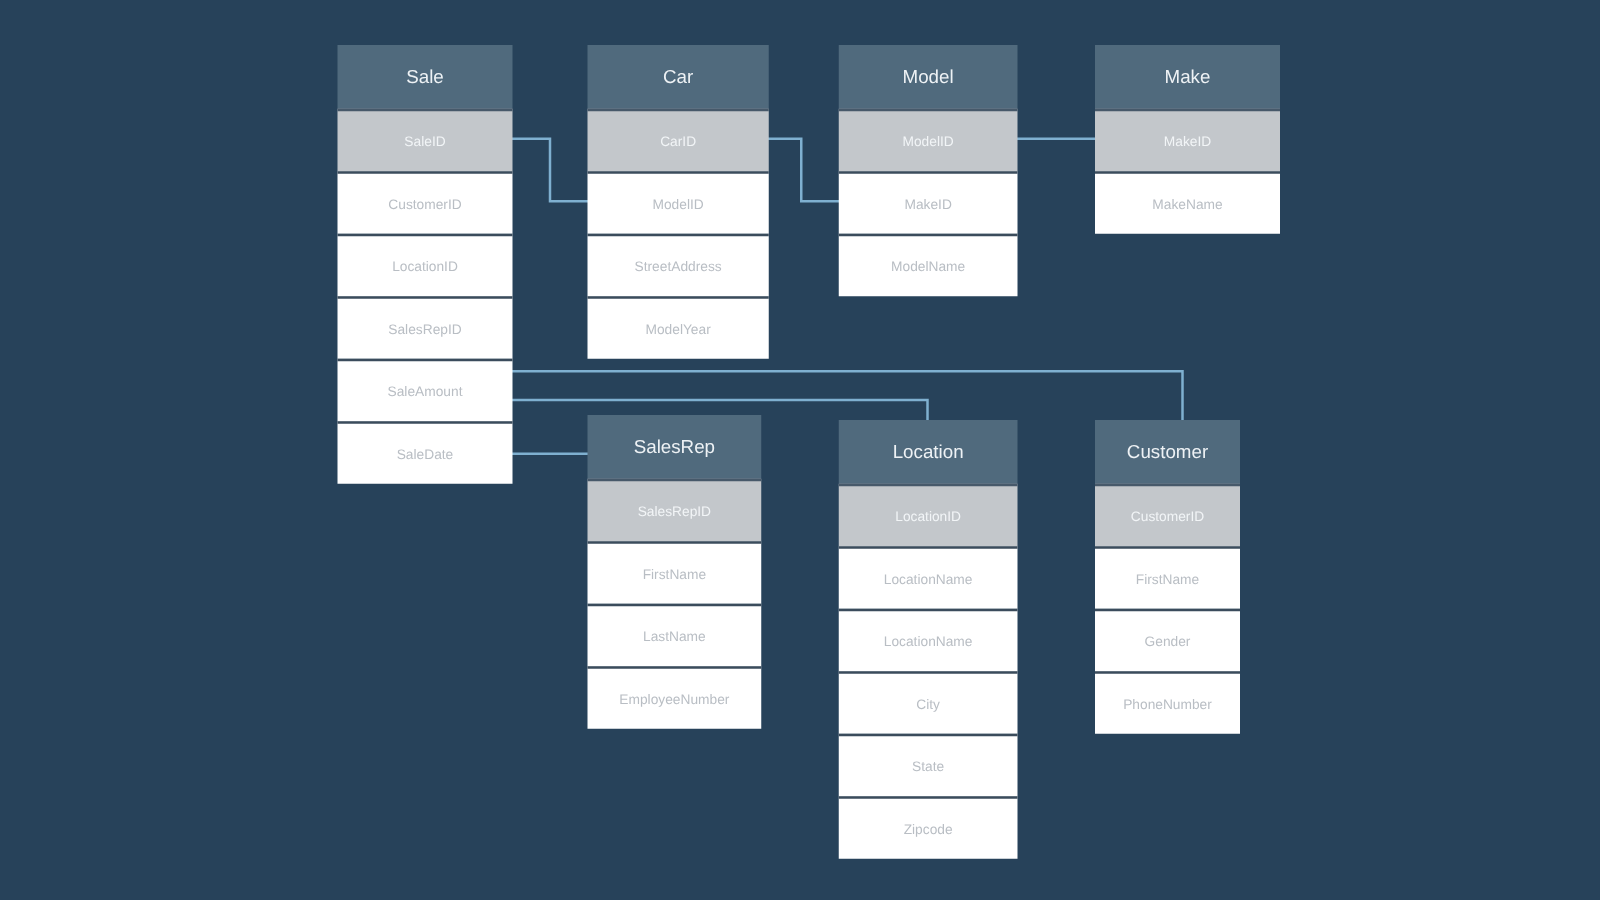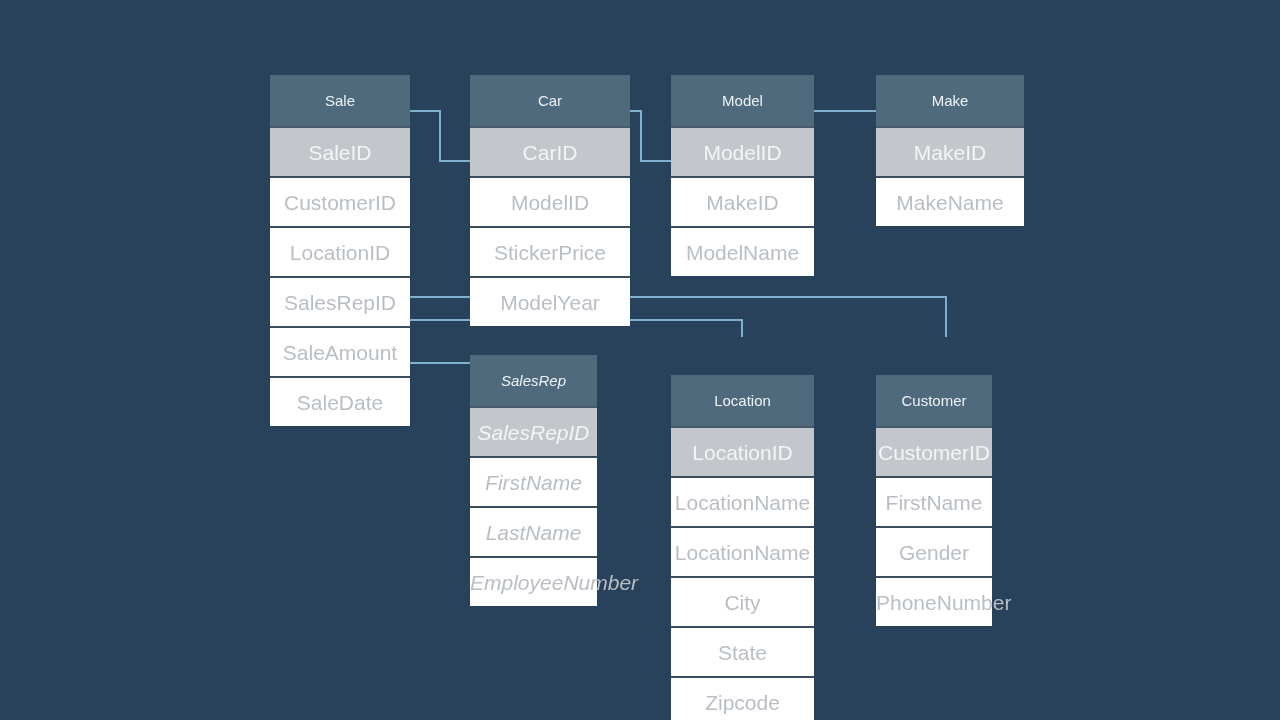--- a/index.html
+++ b/index.html
@@ -25,36 +25,35 @@
     position: absolute;
     left: 0; top: 0;
     width: 1280px;
     height: 720px;
     pointer-events: none;
     z-index: 1;
   }
   .entity {
     position: absolute;
     z-index: 2;
-    margin-top: 39px;
   }
   .entity-header {
     height: 51px;
     line-height: 51px;
     text-align: center;
     color: #eef2f5;
     font-size: 15px;
     background: #506a7d;
     box-sizing: border-box;
   }
   .attr {
     height: 50px;
     line-height: 50px;
     text-align: center;
-    font-size: 21px;
+    font-size: 11px;
     background: #ffffff;
     color: #b9bec4;
     box-sizing: border-box;
     border-top: 2px solid #3b4c5c;
   }
   .attr.pk {
     background: #c3c7cb;
     color: #f2f5f7;
     border-top: 2px solid #47596a;
   }
@@ -74,39 +73,39 @@
   <div id="entities">
       <div class="entity" style="left: 270px; top: 36px; width: 140px;">
         <div class="entity-header">Sale</div>
         <div class="attr pk">SaleID</div>
         <div class="attr">CustomerID</div>
         <div class="attr">LocationID</div>
         <div class="attr">SalesRepID</div>
         <div class="attr">SaleAmount</div>
         <div class="attr">SaleDate</div>
       </div>
-      <div class="entity" style="left: 470px; top: 36px; width: 160px;">
+      <div class="entity" style="left: 470px; top: 36px; width: 145px;">
         <div class="entity-header">Car</div>
         <div class="attr pk">CarID</div>
         <div class="attr">ModelID</div>
-        <div class="attr">StickerPrice</div>
+        <div class="attr">StreetAddress</div>
         <div class="attr">ModelYear</div>
       </div>
       <div class="entity" style="left: 671px; top: 36px; width: 143px;">
         <div class="entity-header">Model</div>
         <div class="attr pk">ModelID</div>
         <div class="attr">MakeID</div>
         <div class="attr">ModelName</div>
       </div>
       <div class="entity" style="left: 876px; top: 36px; width: 148px;">
         <div class="entity-header">Make</div>
         <div class="attr pk">MakeID</div>
         <div class="attr">MakeName</div>
       </div>
-      <div class="entity" style="left: 470px; top: 316px; width: 127px; font-style: italic;">
+      <div class="entity" style="left: 470px; top: 332px; width: 139px;">
         <div class="entity-header">SalesRep</div>
         <div class="attr pk">SalesRepID</div>
         <div class="attr">FirstName</div>
         <div class="attr">LastName</div>
         <div class="attr">EmployeeNumber</div>
       </div>
       <div class="entity" style="left: 671px; top: 336px; width: 143px;">
         <div class="entity-header">Location</div>
         <div class="attr pk">LocationID</div>
         <div class="attr">LocationName</div>

